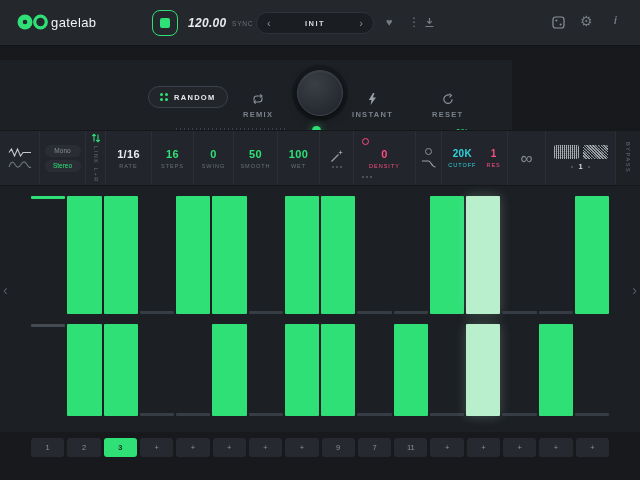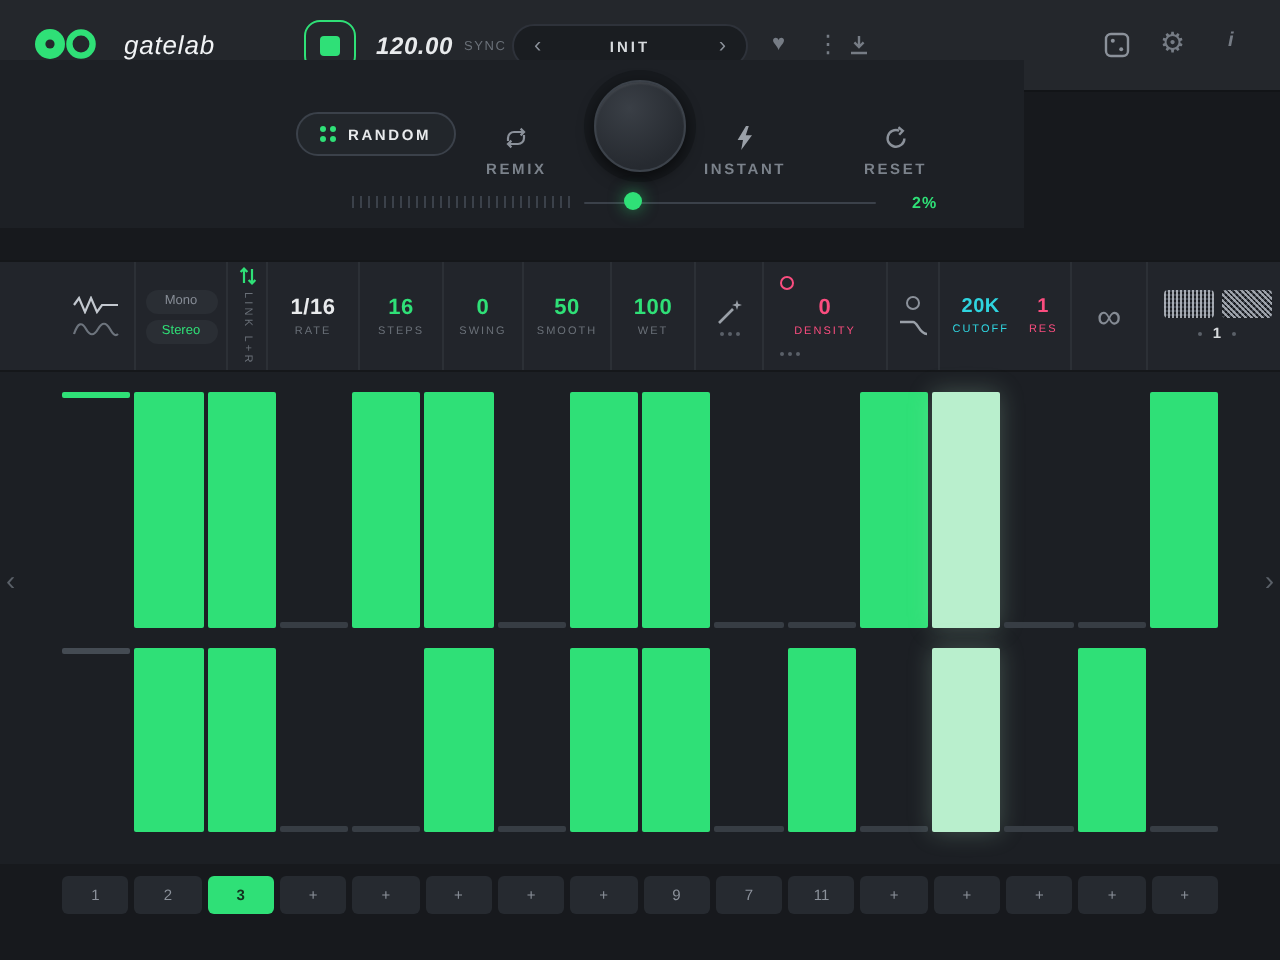--- a/index.html
+++ b/index.html
@@ -6,39 +6,39 @@
     --bg:#17191d; --header:#24272c; --row:#1d2025; --panel:#22252b; --seq:#1c1f24;
     --green:#2fe077; --glight:#b9efcd; --pink:#fb4d7f; --cyan:#2fd4df;
     --txt:#e8eaec; --dim:#8b919a; --faint:#6a7078; --line:#2c3036; --tick:#3b414a;
   }
   *{margin:0;padding:0;box-sizing:border-box;font-family:"Liberation Sans",sans-serif;}
   html,body{width:640px;height:480px;overflow:hidden;background:var(--bg);}
   .app{position:relative;width:640px;height:480px;background:var(--bg);}
 
   
   .header{position:absolute;left:0;top:0;width:640px;height:46px;background:var(--header);border-bottom:1px solid #121417;}
-  .logo{position:absolute;left:16px;top:13px;display:flex;align-items:center;gap:12px;font-style:italic;}
+  .logo{position:absolute;left:16px;top:13px;display:flex;align-items:center;gap:1px;}
   .logo-text{color:#f2f4f6;font-size:13px;letter-spacing:.4px;}
   .stop-btn{position:absolute;left:152px;top:10px;width:26px;height:26px;border:1.5px solid var(--green);border-radius:8px;display:flex;align-items:center;justify-content:center;cursor:pointer;}
   .stop-btn .sq{width:10px;height:10px;background:var(--green);border-radius:2px;}
   .bpm{position:absolute;left:188px;top:16px;color:var(--txt);font-size:12px;font-weight:bold;letter-spacing:.3px;font-style:italic;}
   .sync{position:absolute;left:232px;top:20px;color:var(--faint);font-size:6.5px;letter-spacing:.8px;}
   .preset{position:absolute;left:256px;top:12px;width:118px;height:22px;border-radius:11px;background:#1a1d21;border:1px solid #2e323a;display:flex;align-items:center;justify-content:space-between;padding:0 10px;}
   .chev{color:var(--dim);font-size:11px;line-height:1;cursor:pointer;}
   .preset-name{color:#d7dadd;font-size:7.5px;letter-spacing:1.5px;font-weight:bold;}
   .hicon{position:absolute;color:#767c85;font-size:11px;line-height:1;cursor:pointer;}
   .heart{left:386px;top:17px;}
   .kebab{left:408px;top:16px;font-size:12px;}
   .dl{left:424px;top:17px;}
   .dice{left:552px;top:16px;}
   .gear{left:580px;top:14px;font-size:14px;}
   .info{left:614px;top:16px;font-size:10px;font-weight:bold;font-style:italic;}
 
   
-  .controls{position:absolute;left:0;top:30px;width:512px;height:84px;background:var(--row);}
+  .controls{position:absolute;left:0;top:60px;width:512px;height:84px;background:var(--row);}
   .pill-btn{position:absolute;left:148px;top:26px;height:22px;border-radius:11px;background:#22262b;border:1px solid #3b414a;display:flex;align-items:center;gap:6px;padding:0 11px;cursor:pointer;}
   .dotgrid{display:grid;grid-template-columns:3px 3px;grid-gap:2px;}
   .dotgrid i{width:3px;height:3px;border-radius:50%;background:var(--green);}
   .pill-btn .lab{color:var(--txt);font-size:7.5px;font-weight:bold;letter-spacing:1.3px;}
   .ghost-btn{position:absolute;display:flex;align-items:center;gap:5px;cursor:pointer;flex-direction:column;}
   .ghost-btn .lab{color:#7b828b;font-size:7.5px;font-weight:bold;letter-spacing:1.3px;}
   .remix{left:243px;top:33px;}
   .instant{left:352px;top:33px;}
   .reset{left:432px;top:33px;}
   .knob-wrap{position:absolute;left:292px;top:5px;width:56px;height:56px;border-radius:50%;background:#171a1e;display:flex;align-items:center;justify-content:center;}
@@ -46,21 +46,21 @@
         background:radial-gradient(circle at 38% 30%,#3a3f46,#262a30 72%);
         box-shadow:0 3px 8px rgba(0,0,0,.6), inset 0 1px 1px rgba(255,255,255,.07);}
 
   .slider-ticks{position:absolute;left:176px;top:68px;display:flex;gap:3px;}
   .tick{width:1px;height:6px;background:var(--tick);}
   .slider-track{position:absolute;left:292px;top:70.5px;width:146px;height:1.5px;background:var(--tick);border-radius:1px;cursor:pointer;}
   .slider-handle{position:absolute;left:312px;top:66px;width:9px;height:9px;border-radius:50%;background:var(--green);box-shadow:0 0 8px rgba(47,224,119,.55);cursor:pointer;}
   .amount{position:absolute;left:456px;top:67px;color:var(--green);font-size:8px;font-weight:bold;letter-spacing:.5px;}
 
   
-  .params{position:absolute;left:0;top:130px;width:640px;height:56px;background:var(--panel);border-top:1px solid #15171a;border-bottom:1px solid #15171a;display:flex;padding-left:28px;}
+  .params{position:absolute;left:0;top:130px;width:640px;height:56px;background:var(--panel);border-top:1px solid #15171a;border-bottom:1px solid #15171a;display:flex;}
   .cell{border-right:1px solid var(--line);display:flex;flex-direction:column;align-items:center;justify-content:center;gap:3px;position:relative;}
   .val{font-size:11px;font-weight:bold;color:var(--txt);letter-spacing:.3px;cursor:ns-resize;}
   .val.green{color:var(--green);} .val.pink{color:var(--pink);} .val.cyan{color:var(--cyan);text-align:center;}
   .lbl{font-size:5.5px;letter-spacing:1px;color:var(--faint);}
   .lbl.pink{color:var(--pink);} .lbl.cyan{color:var(--cyan);}
   .mini-pill{width:36px;height:12px;border-radius:6px;background:#2a2e34;display:flex;align-items:center;justify-content:center;font-size:6.5px;color:#868c95;cursor:pointer;}
   .mini-pill.on{color:var(--green);}
   .vtext{writing-mode:vertical-rl;font-size:5.5px;letter-spacing:1.6px;color:var(--faint);}
   .ring{width:7px;height:7px;border-radius:50%;border:1.5px solid var(--pink);display:inline-block;cursor:pointer;}
   .ring.gray{border-color:#8b919a;}

